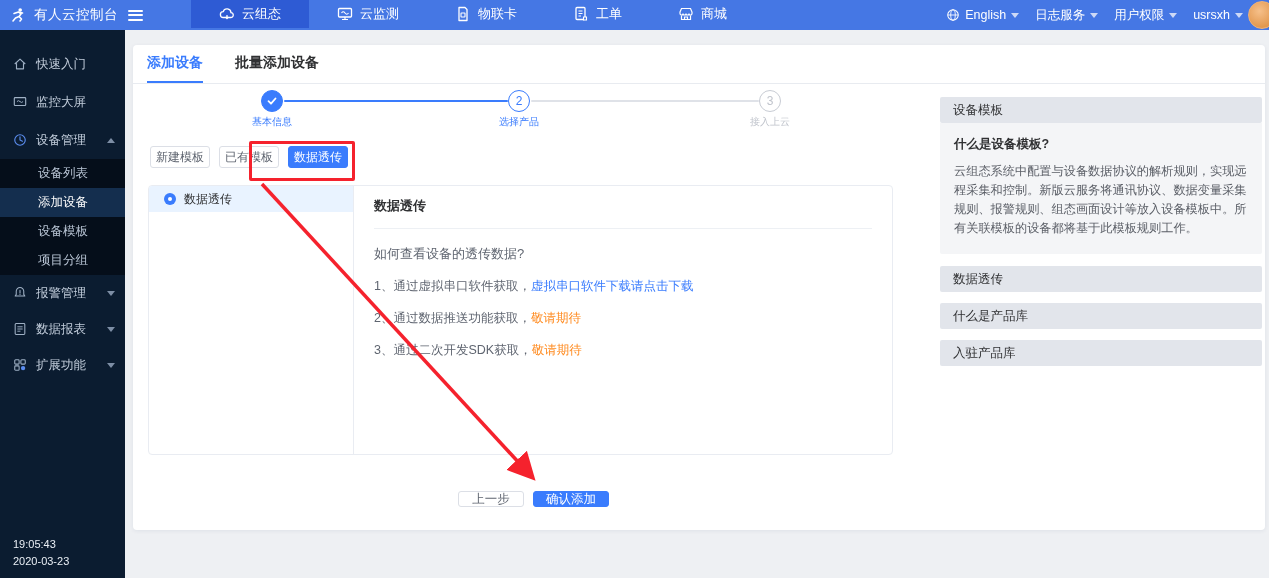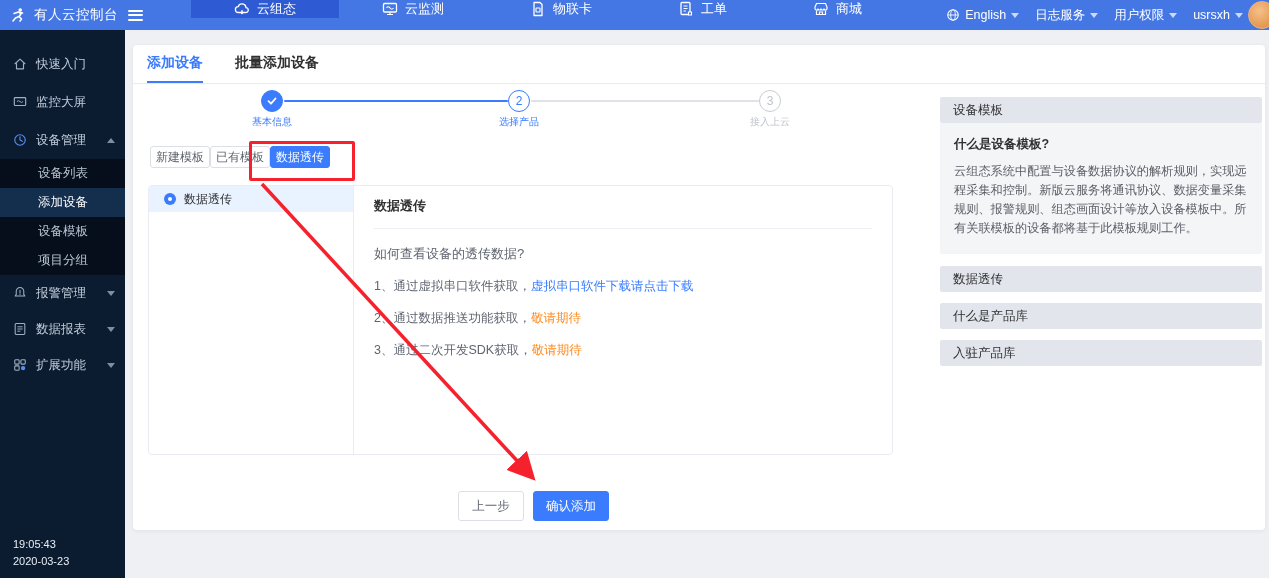--- a/index.html
+++ b/index.html
@@ -13,21 +13,21 @@
   
   .topbar {
     position:absolute; top:0; left:0; width:1269px; height:30px;
     background:#4577e4; color:#fff; display:flex; align-items:center; z-index:20;
   }
   .logo-wrap { display:flex; align-items:center; gap:8px; padding-left:10px; }
   .logo-title { font-size:13.5px; letter-spacing:.5px; }
   .hamburger { width:15px; height:11px; margin-left:10px; display:flex; flex-direction:column; justify-content:space-between; cursor:pointer; }
   .hamburger i { display:block; height:2px; background:#fff; border-radius:1px; }
   .topnav { display:flex; height:30px; margin-left:48px; }
-  .topnav-item { display:flex; align-items:center; gap:7px; padding:0 43px; height:18px; cursor:pointer; font-size:13px; }
+  .topnav-item { display:flex; align-items:center; gap:7px; padding:0 28px; height:28px; cursor:pointer; font-size:13px; }
   .topnav-item.active { background:#2e5bd4; }
   .topbar-right { margin-left:auto; display:flex; align-items:center; gap:16px; padding-right:26px; font-size:12.5px; }
   .tb-drop { display:flex; align-items:center; gap:5px; cursor:pointer; }
   .caret-down { width:0; height:0; border-left:4px solid transparent; border-right:4px solid transparent; border-top:5px solid #cdd9f6; }
   .avatar { position:absolute; top:1px; right:-7px; width:28px; height:28px; border-radius:50%;
     background:radial-gradient(circle at 40% 35%, #f6c08a, #e2984f 70%); border:1px solid #f0b277; z-index:25; }
   .icon16 { width:16px; height:16px; flex:0 0 auto; }
   .icon14 { width:14px; height:14px; flex:0 0 auto; }
   
   .sidebar { position:absolute; top:30px; left:0; width:125px; height:548px; background:#0b1c30; z-index:15; }
@@ -52,41 +52,41 @@
   .step-circle.done { background:#3a7cfd; border:1px solid #3a7cfd; }
   .step-circle.active { border:1px solid #3a7cfd; color:#3a7cfd; }
   .step-circle.pending { border:1px solid #c8ccd4; color:#c0c4cc; }
   .step-label { position:absolute; top:70px; width:100px; text-align:center; font-size:10px; }
   .step-label.blue { color:#3a7cfd; }
   .step-label.gray { color:#c0c4cc; }
   .step-line { position:absolute; top:55px; height:2px; border-radius:1px; }
   .step-line.blue { background:#3a7cfd; }
   .step-line.gray { background:#dfe2e8; }
   
-  .tpl-row { position:absolute; top:101px; left:17px; display:flex; }
+  .tpl-row { position:absolute; top:101px; left:17px; display:flex; gap:9px; }
   .tpl-btn { height:22px; padding:0 5px; min-width:53px; display:inline-flex; align-items:center; justify-content:center;
     border:1px solid #dcdfe6; border-radius:3px; background:#fff; color:#5f6570; font-size:12px; cursor:pointer; }
   .tpl-btn.active { background:#3a7cfd; border-color:#3a7cfd; color:#fff; }
   
   .content-box { position:absolute; left:15px; top:140px; width:745px; height:270px;
     border:1px solid #e9ecf2; border-radius:4px; display:flex; overflow:hidden; }
   .opt-col { width:205px; border-right:1px solid #e9ecf2; }
   .opt-row { height:26px; background:#e9f3ff; display:flex; align-items:center; gap:8px; padding-left:15px; font-size:12px; color:#303133; cursor:pointer; }
   .radio-dot { width:12px; height:12px; border-radius:50%; background:#3a7cfd; position:relative; flex:0 0 auto; }
   .radio-dot::after { content:""; position:absolute; left:4px; top:4px; width:4px; height:4px; border-radius:50%; background:#fff; }
   .detail { flex:1; padding:11px 20px; }
   .detail-title { font-size:13px; font-weight:700; color:#303133; }
   .detail-divider { margin-top:13px; border-bottom:1px solid #edf0f4; }
   .detail-q { margin-top:16px; font-size:13px; color:#5f6570; }
   .detail-line { margin-top:15px; font-size:12.5px; color:#5f6570; }
   .link-blue { color:#3a7cfd; cursor:pointer; }
   .tag-orange { color:#ff8a1e; }
   
   .footer-btns { position:absolute; top:446px; left:325px; display:flex; gap:9px; }
-  .btn { height:30px; min-width:66px; padding:0 12px; border-radius:3px; font-size:12.5px;
+  .btn { height:16px; min-width:66px; padding:0 12px; border-radius:3px; font-size:12.5px;
     display:inline-flex; align-items:center; justify-content:center; cursor:pointer; }
   .btn.plain { background:#fff; border:1px solid #dcdfe6; color:#5f6570; }
   .btn.primary { background:#3a7cfd; border:1px solid #3a7cfd; color:#fff; }
   
   .help { position:absolute; left:807px; top:52px; width:322px; }
   .help-header { height:26px; margin-bottom:11px; background:#e2e5eb; border-radius:2px;
     display:flex; align-items:center; padding:0 13px; font-size:12.5px; color:#303133; cursor:pointer; }
   .help-body { background:#f4f5f7; margin:-11px 0 12px; padding:10px 14px 16px; border-radius:0 0 2px 2px; }
   .help-q { font-size:12.5px; font-weight:700; color:#303133; margin-top:3px; }
   .help-p { margin-top:9px; font-size:12.2px; line-height:19px; color:#5a5e66; }

